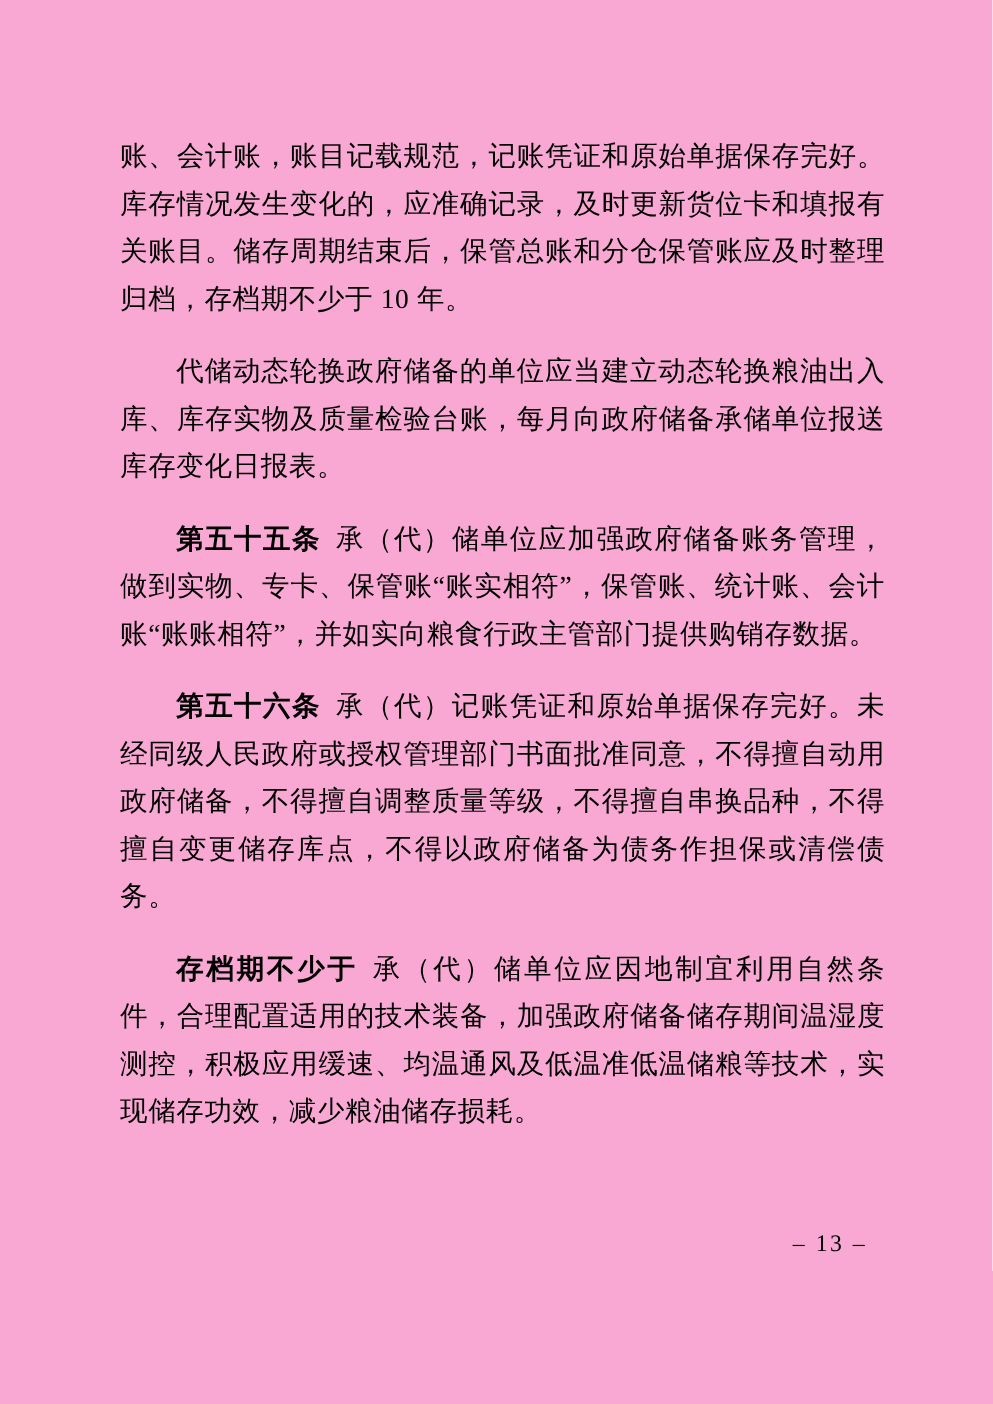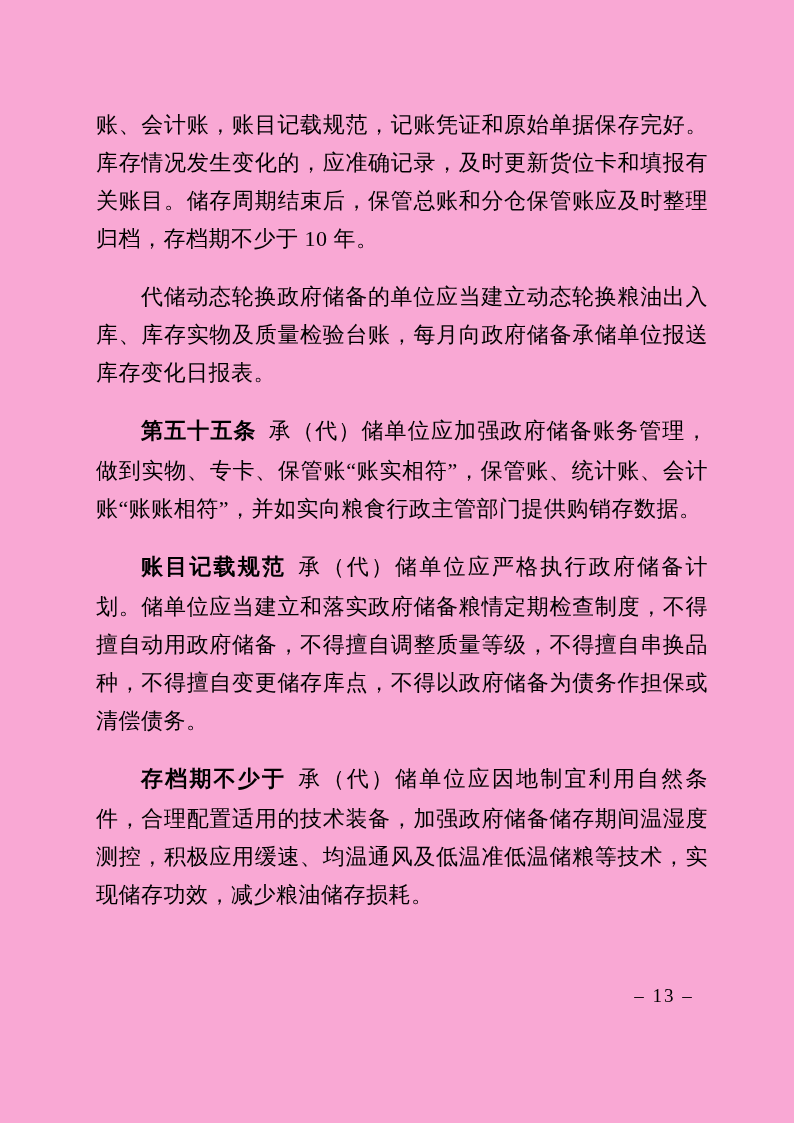--- a/index.html
+++ b/index.html
@@ -31,21 +31,21 @@
     text-justify: inter-character;
     text-align-last: left;
     word-break: break-all;
   }
   .para.indent {
     text-indent: 45px;
     margin-top: 20px;
   }
   .article-no {
     font-weight: bold;
-    font-family: Liberation Mono, monospace;
+    font-family: Liberation Serif, serif;
     margin-right: 0.55em;
   }
   .page-num {
     position: absolute;
     left: 622px;
     top: 984px;
     width: 84px;
     text-align: center;
     font-size: 19px;
     line-height: 24px;
@@ -58,21 +58,21 @@
 
 <div class="page">
   <div class="content">
 
     <p class="para"><span>账、会计账，账目记载规范，记账凭证和原始单据保存完好。库存情况发生变化的，应准确记录，及时更新货位卡和填报有关账目。储存周期结束后，保管总账和分仓保管账应及时整理归档，存档期不少于 10 年。</span></p>
 
     <p class="para indent"><span>代储动态轮换政府储备的单位应当建立动态轮换粮油出入库、库存实物及质量检验台账，每月向政府储备承储单位报送库存变化日报表。</span></p>
 
     <p class="para indent"><span class="article-no">第五十五条</span><span>承（代）储单位应加强政府储备账务管理，做到实物、专卡、保管账“账实相符”，保管账、统计账、会计账“账账相符”，并如实向粮食行政主管部门提供购销存数据。</span></p>
 
-    <p class="para indent"><span class="article-no">账目记载规范</span><span>承（代）储单位应严格执行政府储备计划。储单位应当建立和落实政府储备粮情定期检查制度，不得擅自动用政府储备，不得擅自调整质量等级，不得擅自串换品种，不得擅自变更储存库点，不得以政府储备为债务作担保或清偿债务。</span></p>
+    <p class="para indent"><span class="article-no">第五十六条</span><span>承（代）记账凭证和原始单据保存完好。未经同级人民政府或授权管理部门书面批准同意，不得擅自动用政府储备，不得擅自调整质量等级，不得擅自串换品种，不得擅自变更储存库点，不得以政府储备为债务作担保或清偿债务。</span></p>
 
 
     <p class="para indent"><span class="article-no">存档期不少于</span><span>承（代）储单位应因地制宜利用自然条件，合理配置适用的技术装备，加强政府储备储存期间温湿度测控，积极应用缓速、均温通风及低温准低温储粮等技术，实现储存功效，减少粮油储存损耗。</span></p>
 
   </div>
 
   <div class="page-num">– 13 –</div>
 </div>
 
 </body></html>

